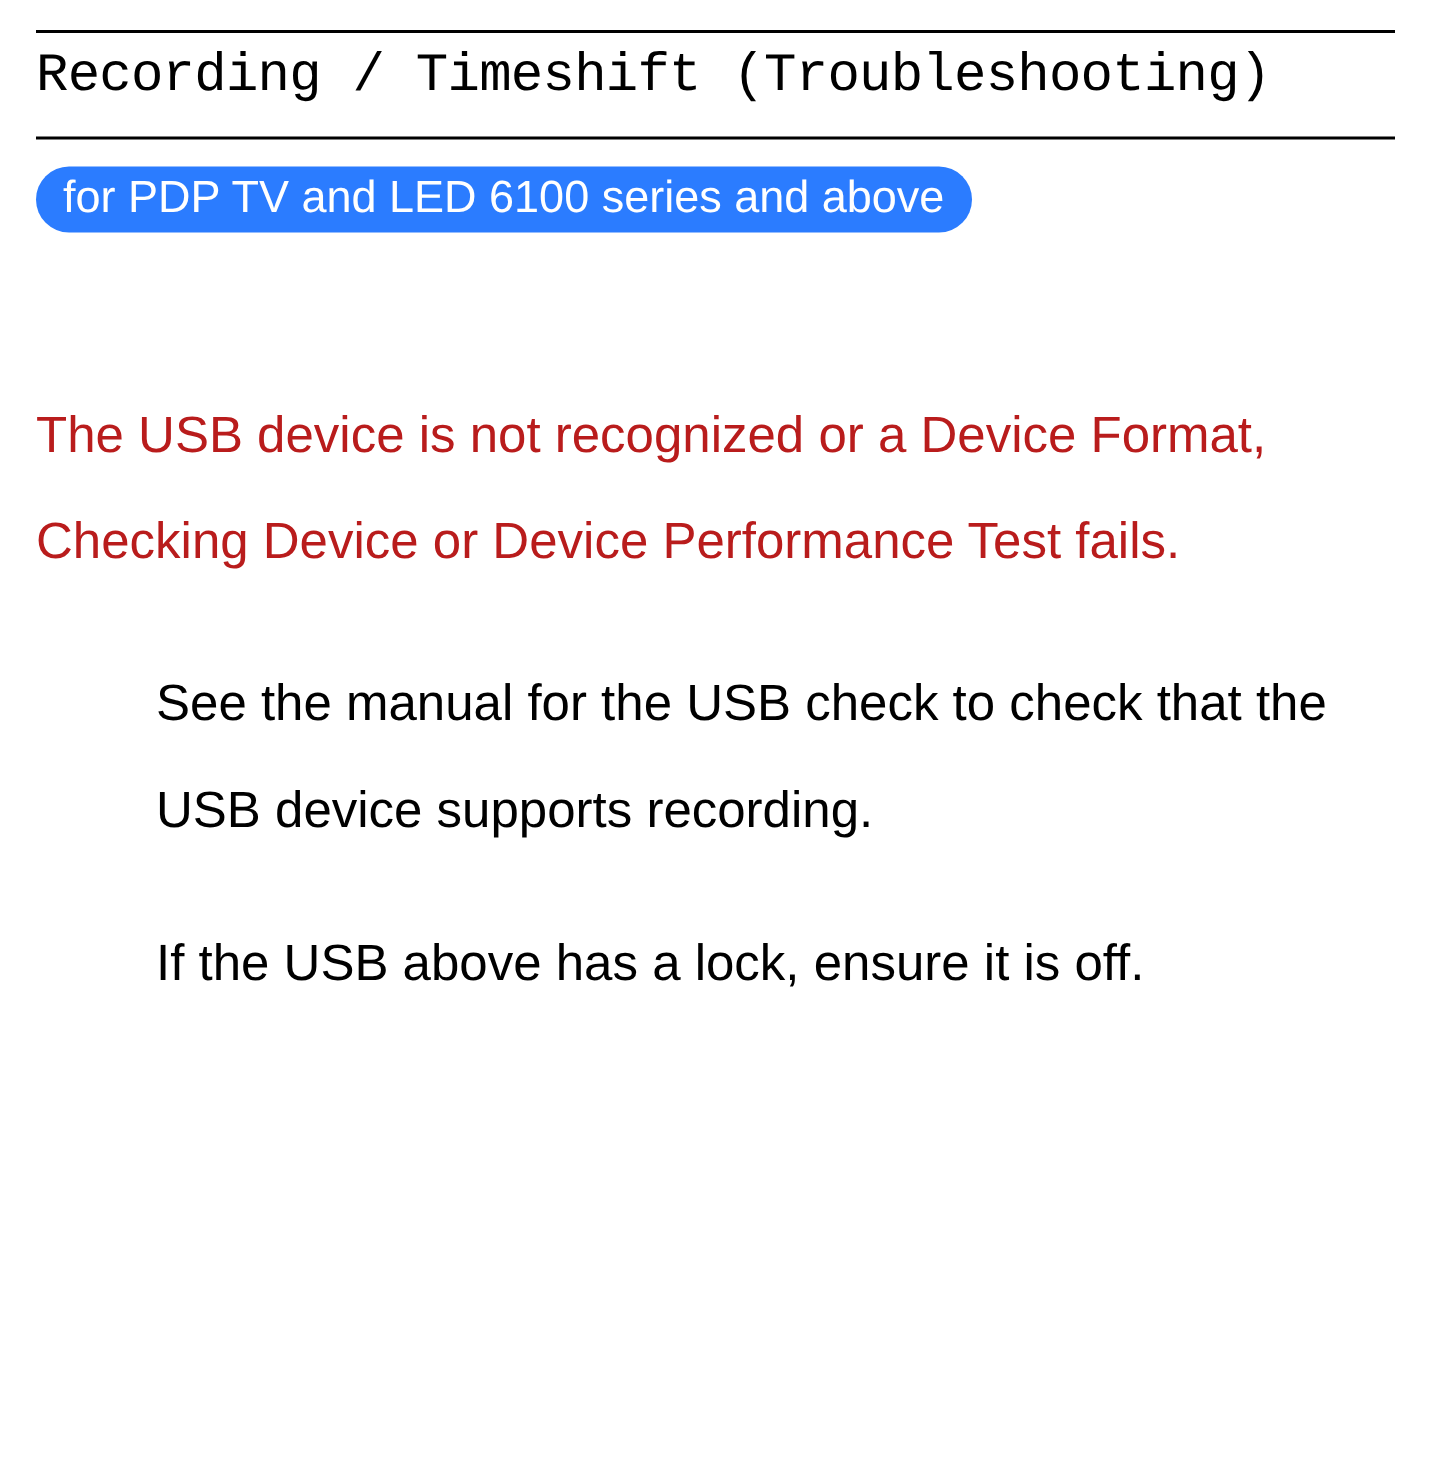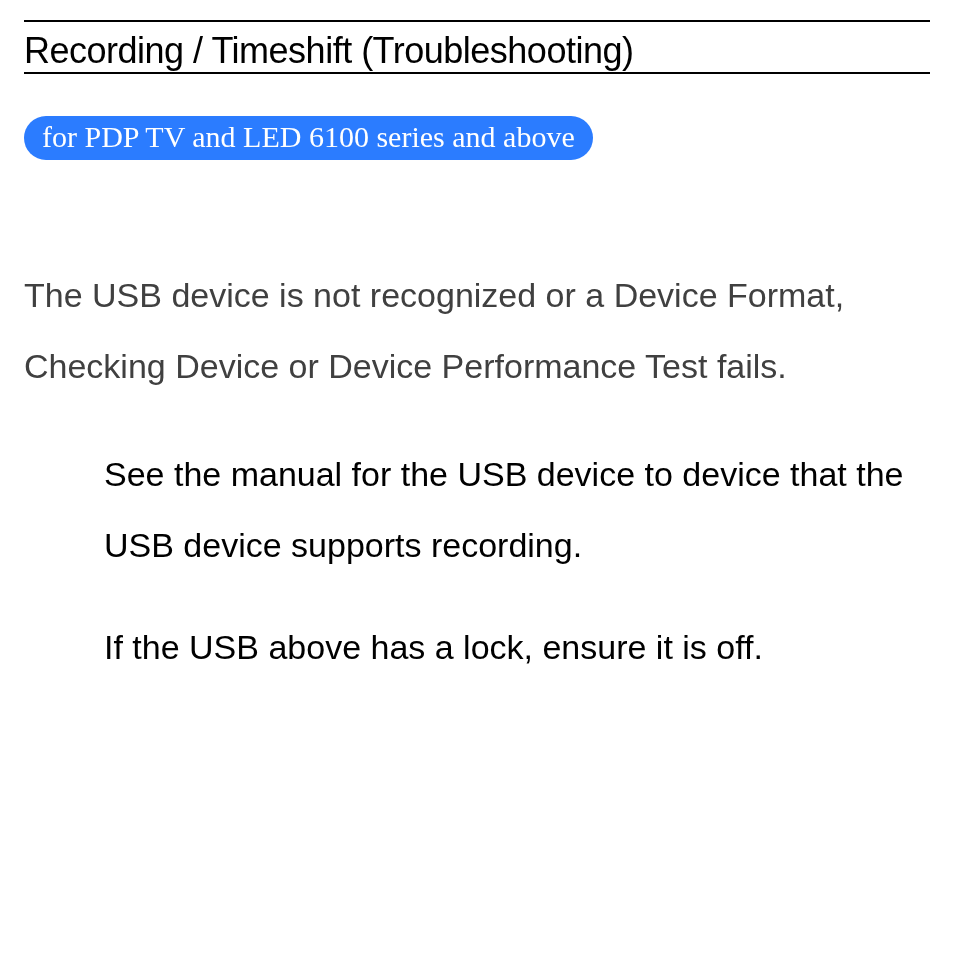--- a/index.html
+++ b/index.html
@@ -16,37 +16,37 @@
     .title-rule-top {
       border-top: 2px solid #000;
       height: 0;
       margin-bottom: 8px;
     }
     .title {
       font-size: 36px;
       font-weight: 400;
       color: #000;
       border-bottom: 2px solid #000;
-      padding-bottom: 0;
-      margin-bottom: 42px;
+      padding-bottom: 20px;
+      margin-bottom: 18px;
       letter-spacing: -0.5px;
+      font-family: Liberation Mono, monospace;
     }
     .badge {
       display: inline-block;
       background: #2b7cff;
       color: #ffffff;
       font-size: 30px;
       font-weight: 400;
       padding: 4px 18px 6px 18px;
       border-radius: 22px;
       margin-bottom: 100px;
-      font-family: Liberation Serif, serif;
     }
     .issue-heading {
-      color: #404040;
+      color: #b91c1c;
       font-size: 34px;
       font-weight: 400;
       line-height: 2.1;
       margin-bottom: 36px;
     }
     .body-para {
       color: #000;
       font-size: 34px;
       font-weight: 400;
       line-height: 2.1;
@@ -59,17 +59,17 @@
 
 
 
 <div class="title-rule-top"></div>
 <h1 class="title">Recording / Timeshift (Troubleshooting)</h1>
 
 <div class="badge">for PDP TV and LED 6100 series and above</div>
 
 <div class="issue-heading">The USB device is not recognized or a Device Format, Checking Device or Device Performance Test fails.</div>
 
-<p class="body-para">See the manual for the USB device to device that the USB device supports recording.</p>
+<p class="body-para">See the manual for the USB check to check that the USB device supports recording.</p>
 <p class="body-para">If the USB above has a lock, ensure it is off.</p>
 
 
 
 
 </body></html>

